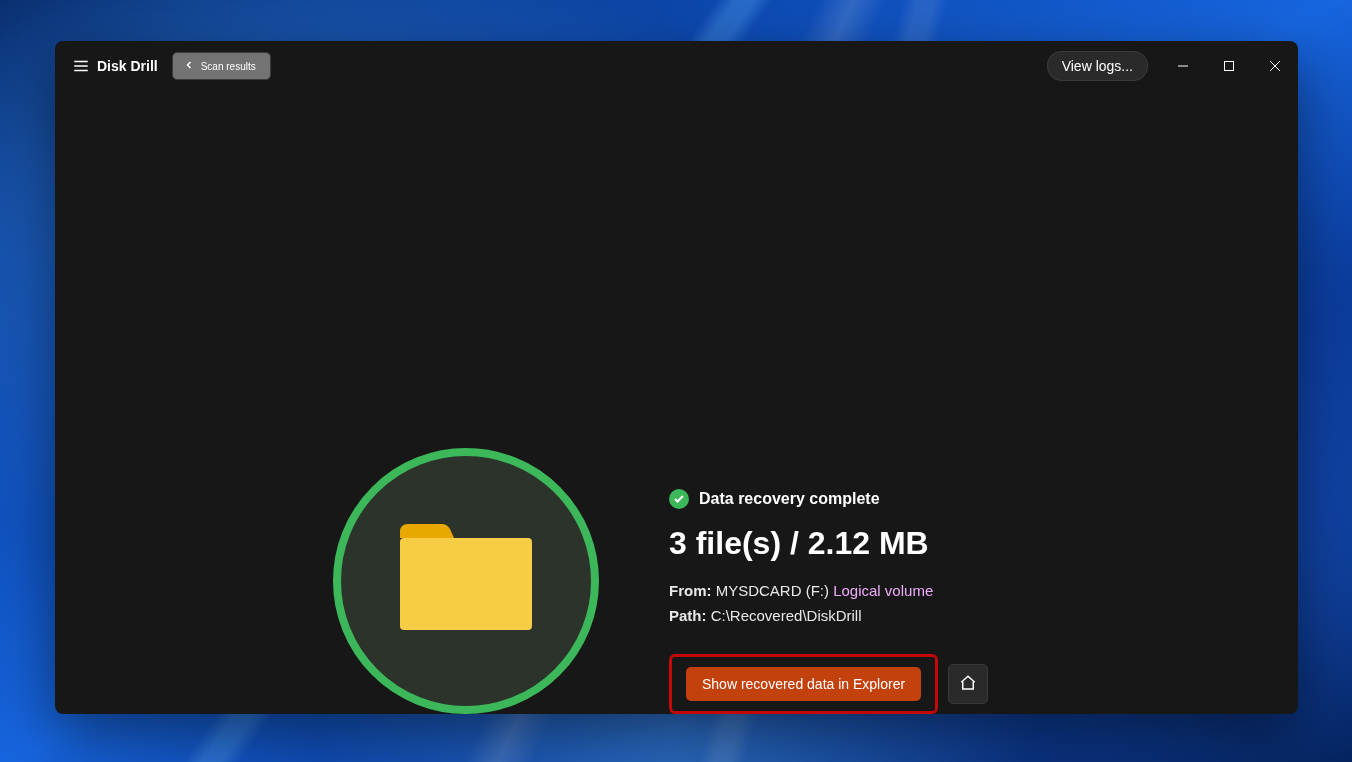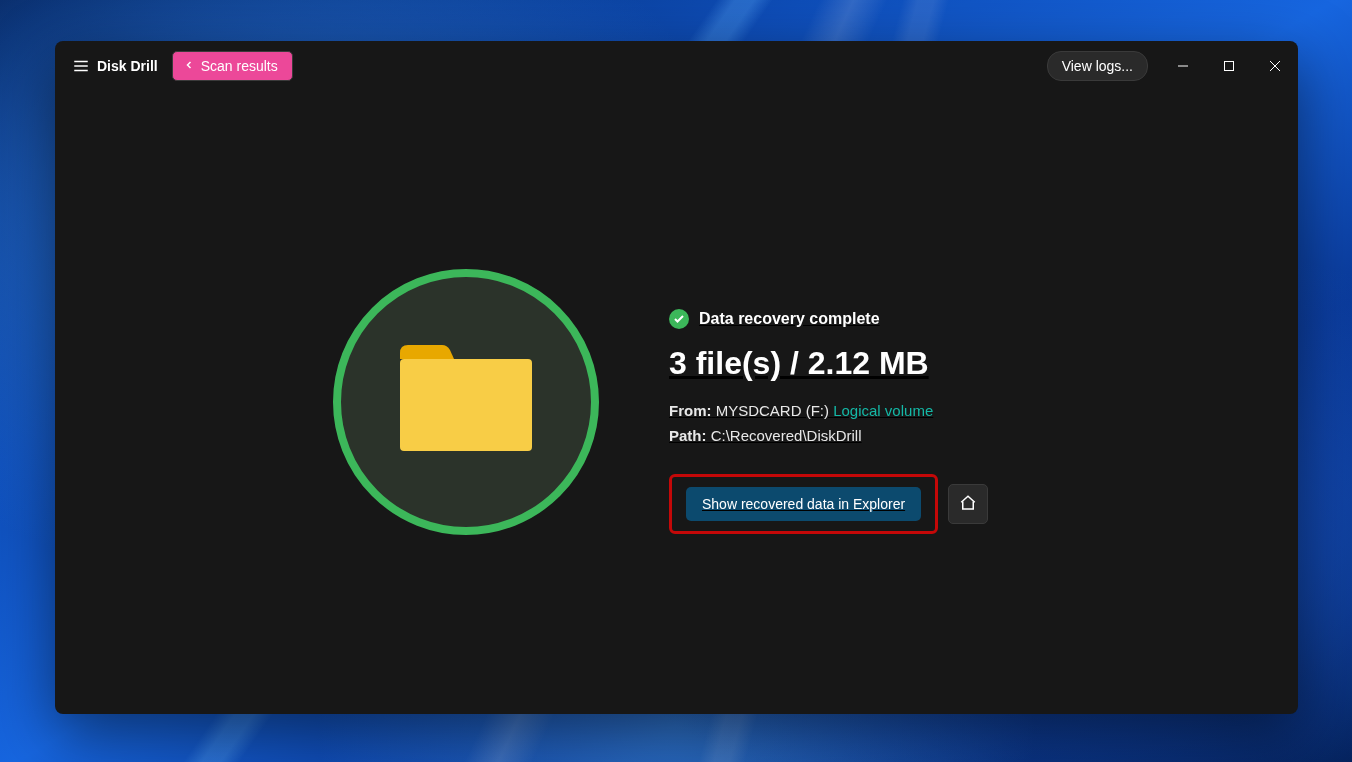--- a/index.html
+++ b/index.html
@@ -62,26 +62,26 @@
     .app-title {
       font-weight: 600;
       font-size: 14px;
       margin-left: 0;
       margin-right: 14px;
     }
     .scan-results-btn {
       display: flex;
       align-items: center;
       gap: 6px;
-      background: #ec4899;
+      background: #737373;
       border: 1px solid #3a3a3a;
       border-radius: 5px;
       padding: 6px 14px 6px 10px;
       color: #fff;
-      font-size: 14px;
+      font-size: 10px;
       cursor: pointer;
     }
     .scan-results-btn svg { width: 12px; height: 12px; }
     .titlebar-right {
       margin-left: auto;
       display: flex;
       align-items: center;
       height: 100%;
     }
     .logs-btn {
@@ -100,25 +100,24 @@
       display: flex;
       align-items: center;
       justify-content: center;
       cursor: pointer;
       color: #fff;
     }
     .win-btn svg { width: 12px; height: 12px; }
     .content {
       flex: 1;
       display: flex;
-      align-items: flex-start;
+      align-items: flex-end;
       padding-top: 178px;
       padding-left: 278px;
       gap: 70px;
-      text-decoration: underline;
     }
     .folder-circle {
       width: 266px;
       height: 266px;
       border-radius: 50%;
       border: 8px solid #3cb75a;
       background: #2b332a;
       display: flex;
       align-items: center;
       justify-content: center;
@@ -153,35 +152,35 @@
       font-size: 32px;
       font-weight: 600;
       margin-bottom: 20px;
     }
     .meta-row {
       font-size: 15px;
       margin-bottom: 8px;
       color: #e8e8e8;
     }
     .meta-row .label { font-weight: 600; }
-    .meta-row .dim { color: #14b8a6; }
+    .meta-row .dim { color: #f0abfc; }
     .action-row {
       margin-top: 30px;
       display: flex;
       align-items: center;
       gap: 10px;
     }
     .highlight-box {
       border: 3px solid #c40808;
       border-radius: 6px;
       padding: 10px 14px;
       display: inline-flex;
     }
     .explorer-btn {
-      background: #0c4a6e;
+      background: #c2410c;
       border: none;
       border-radius: 5px;
       padding: 9px 16px;
       color: #fff;
       font-size: 14px;
       cursor: pointer;
     }
     .home-btn {
       width: 40px;
       height: 40px;

